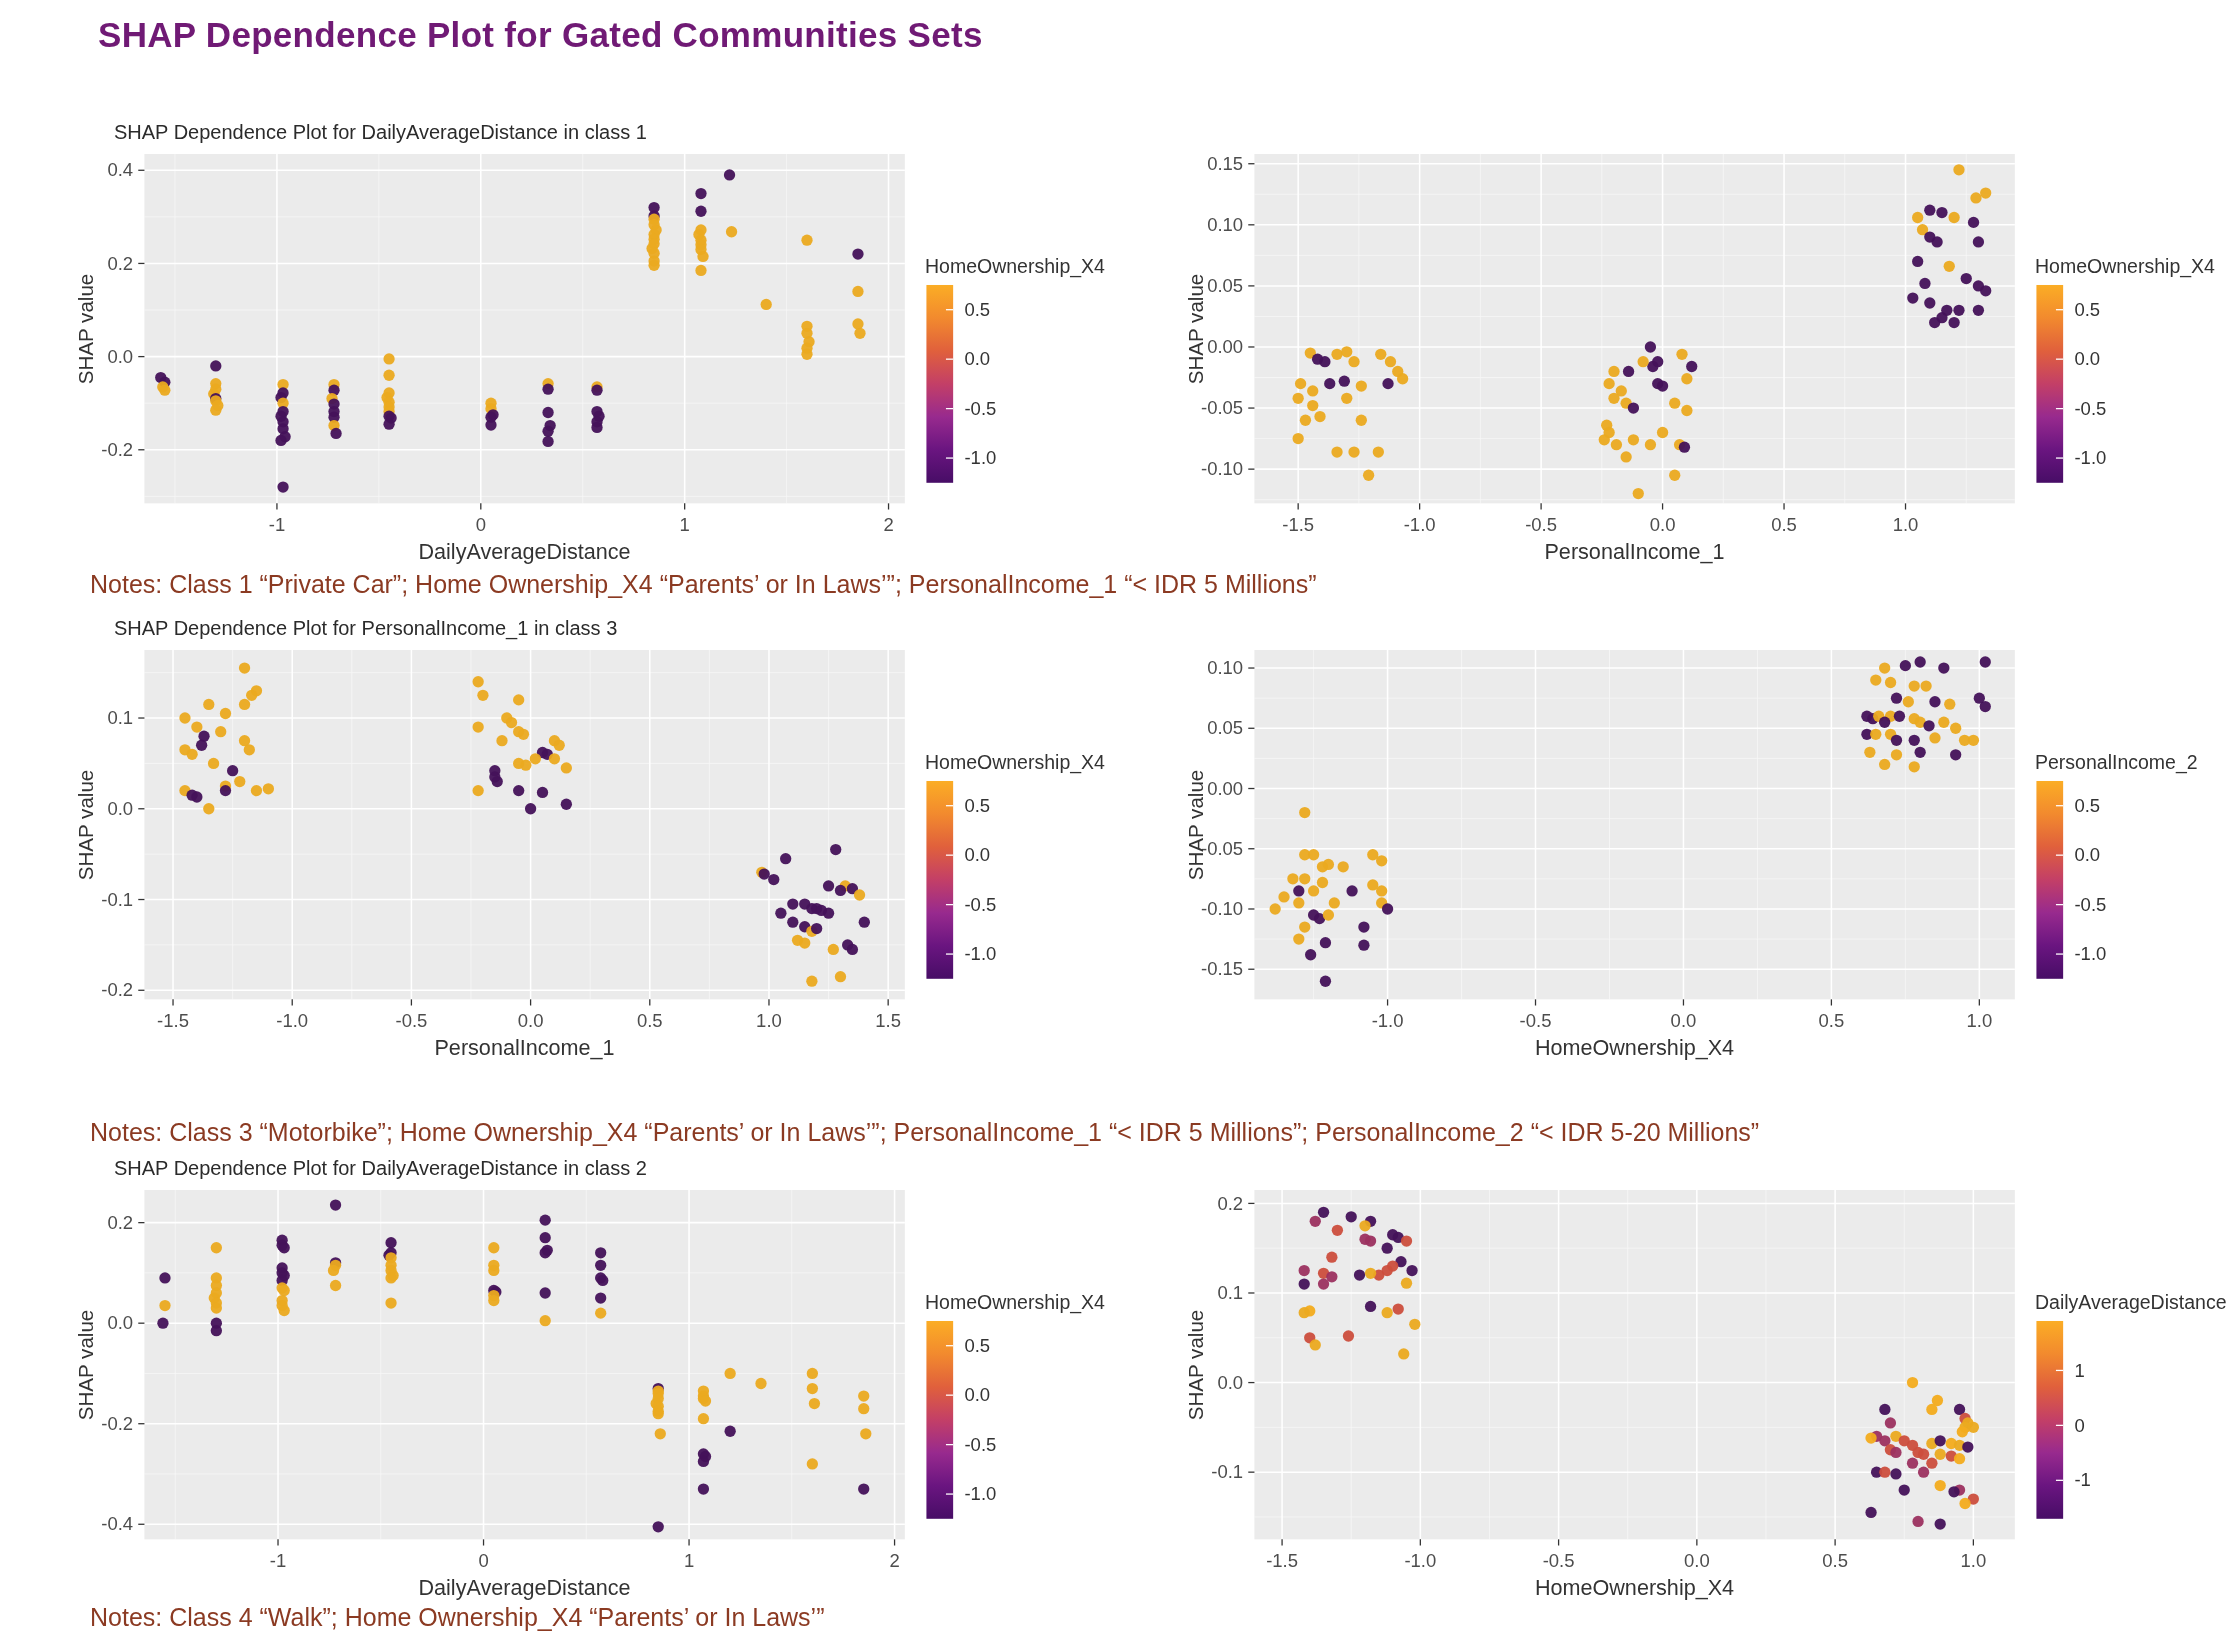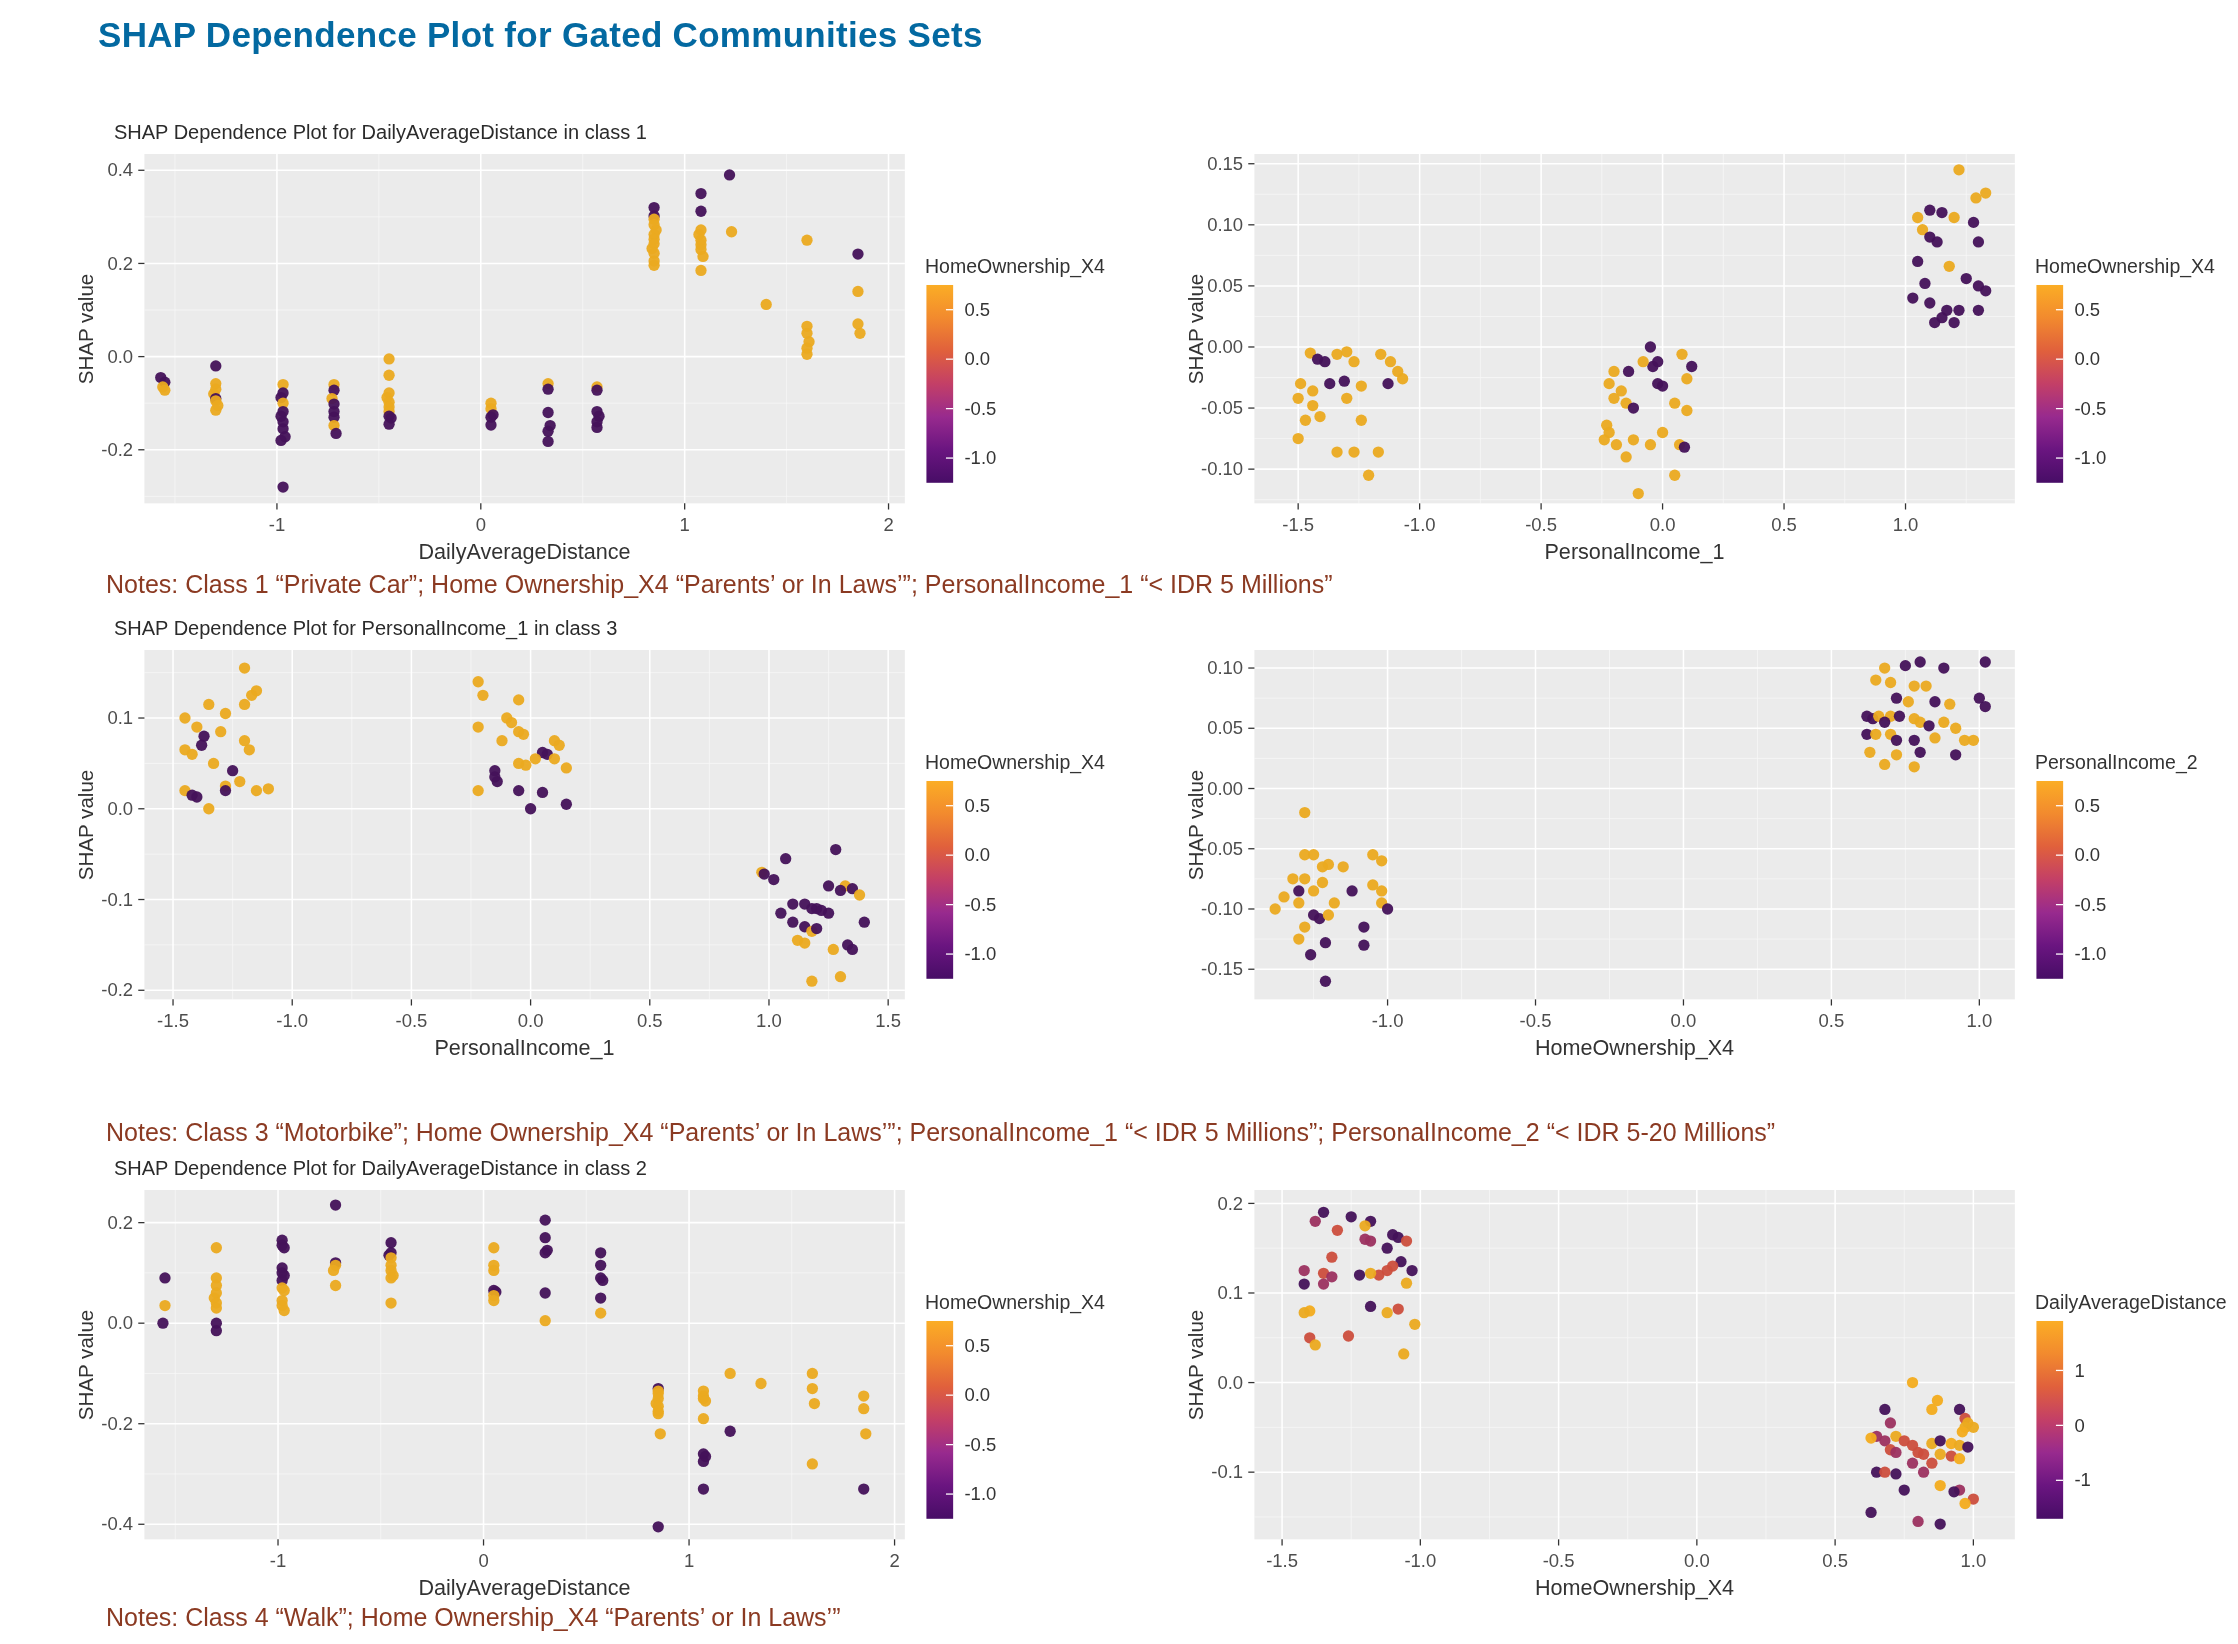--- a/index.html
+++ b/index.html
@@ -1,25 +1,25 @@
 <!DOCTYPE html>
 <html style="font-size:8.2px"><head>
 <meta charset="utf-8">
 <style>
   html,body{margin:0;padding:0;background:#fff;width:2239px;height:1644px;overflow:hidden;
     font-family:"Liberation Sans",sans-serif;}
   #page{position:relative;width:2239px;height:1644px;background:#fff;}
-  .main-title{position:absolute;left:98px;top:15.4px;font-size:35px;font-weight:600;color:#0369a1;letter-spacing:0.3px;text-align:right;}
+  .main-title{position:absolute;left:98px;top:15.4px;font-size:35px;font-weight:600;color:#701a75;letter-spacing:0.3px;text-align:right;}
   .chart-cell{position:absolute;width:1054px;height:447px;}
   .chart-title{position:absolute;left:47px;top:3.1px;font-size:20px;color:#2b2b2b;}
   .x-title{position:absolute;left:77px;top:421px;width:761px;text-align:center;font-size:21.6px;color:#333;}
   .y-title{position:absolute;left:18.5px;top:211px;transform:translate(-50%,-50%) rotate(-90deg);font-size:20.6px;color:#333;white-space:nowrap;}
   .legend-title{position:absolute;left:858px;top:137px;font-size:19.5px;color:#333;white-space:nowrap;}
   .chart-canvas{position:absolute;left:0;top:0;}
-  .notes{position:absolute;left:106px;font-size:25px;color:#8B3A22;white-space:nowrap;}
+  .notes{position:absolute;left:90px;font-size:25px;color:#8B3A22;white-space:nowrap;}
   #c0{left:67px;top:118px;} #c1{left:1177px;top:118px;}
   #c2{left:67px;top:614px;} #c3{left:1177px;top:614px;}
   #c4{left:67px;top:1154px;} #c5{left:1177px;top:1154px;}
   #notes1{top:570px;} #notes2{top:1076px;margin-top:42px;} #notes3{top:1603px;}
 </style>
 </head>
 <body>
 
 <div id="page">
   <div class="main-title">SHAP Dependence Plot for Gated Communities Sets</div>

